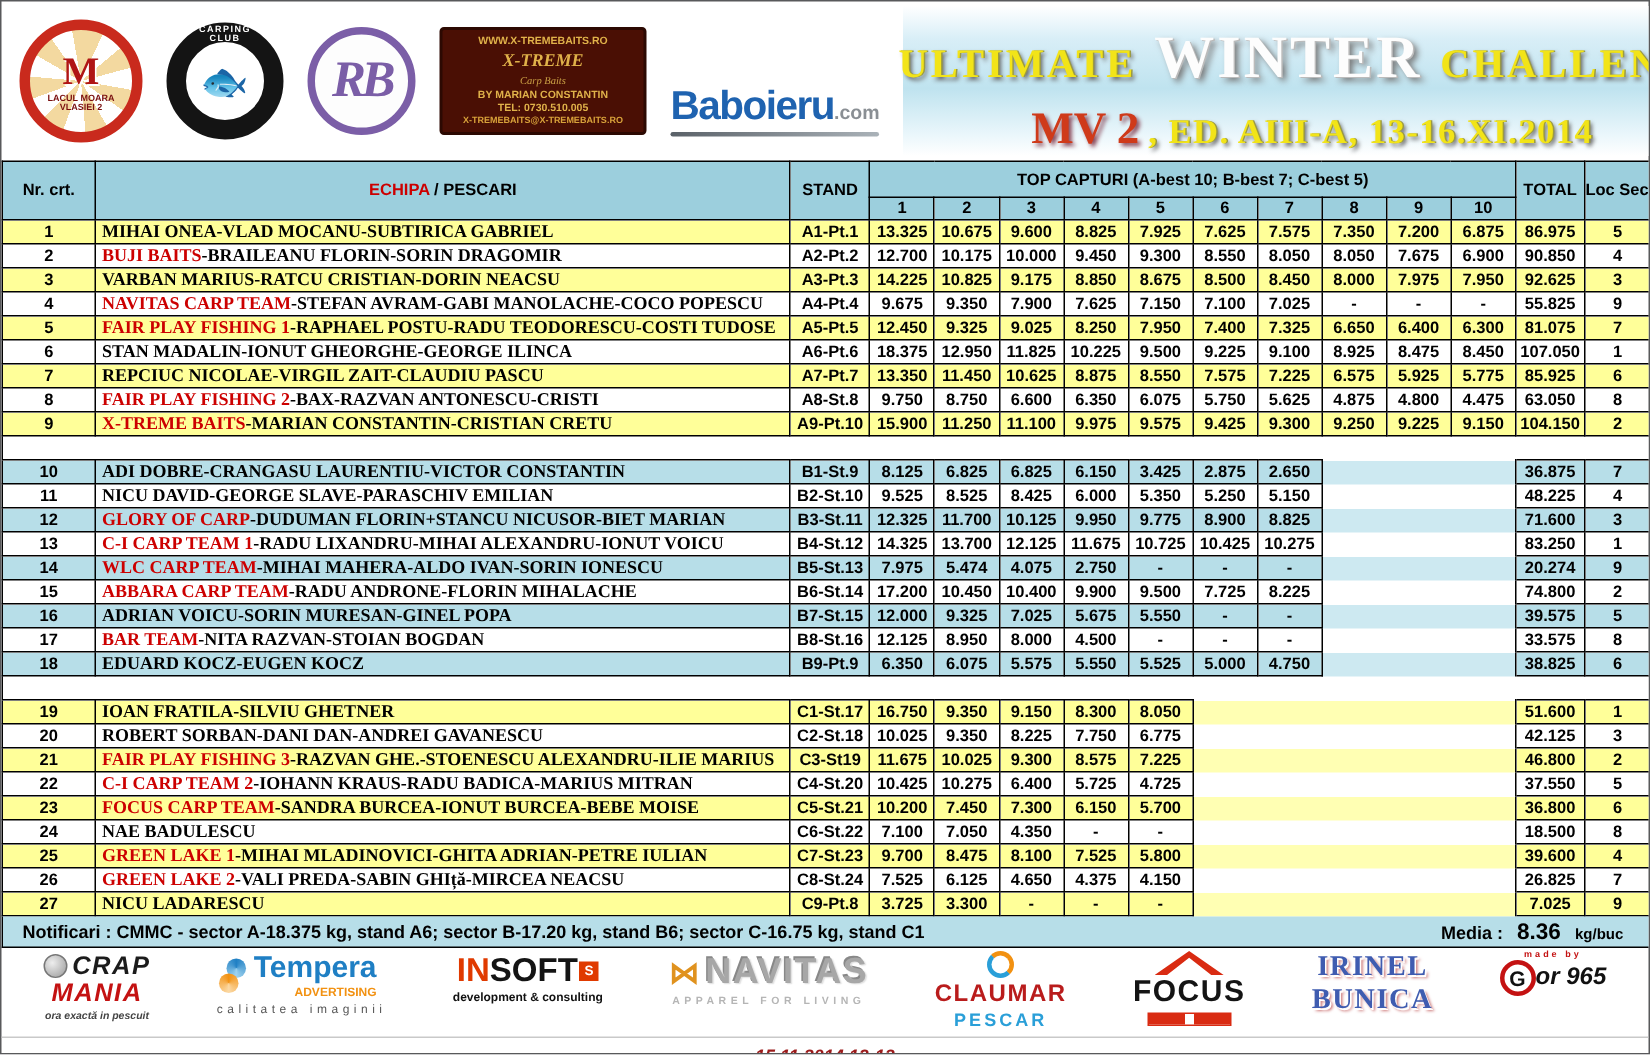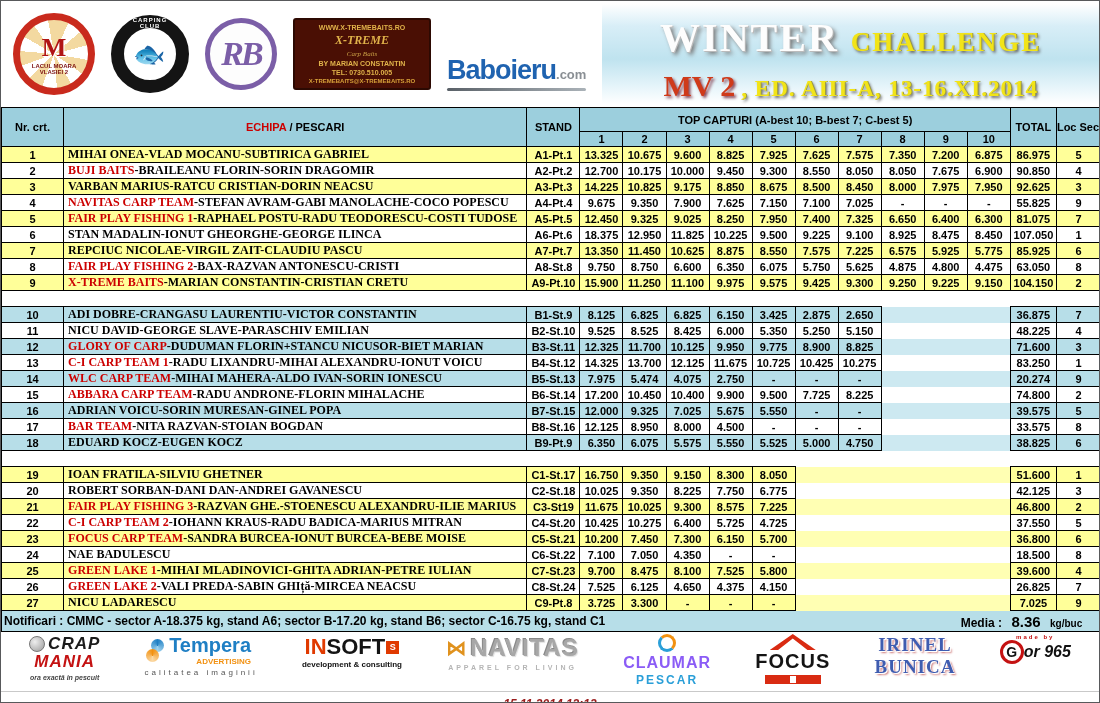--- a/index.html
+++ b/index.html
@@ -57,21 +57,21 @@
   tr.band-yellow td { background:#ffff99; }
   tr.band-blue td { background:#b7dee8; }
   td.merged-cell { border-top:none; border-bottom:none; }
   tr.band-yellow td.merged-cell { background:#ffffb3; }
   tr.band-blue td.merged-cell { background:#cde9f1; }
   tr.gap-row { height:12px; }
   tr.gap-row td { border-top:none; border-bottom:none; border-left:1px solid #000; border-right:1px solid #000; background:#fff; }
 
   
   .notebar { width:1100px; height:21px; background:var(--section-blue); border:1px solid #000; border-top:none;
-      display:flex; align-items:center; padding-left:2px; }
+      display:flex; align-items:center; padding-left:13px; }
   .notebar .note-text { font:bold 12px "Liberation Sans", sans-serif; color:#000; }
   .media-wrap { margin-left:auto; display:flex; align-items:baseline; }
   .media-label { font:bold 12px "Liberation Sans", sans-serif; width:68px; text-align:right; }
   .media-value { font:bold 15px "Liberation Sans", sans-serif; width:48px; text-align:center; }
   .media-unit { font:bold 10px "Liberation Sans", sans-serif; width:50px; text-align:left; }
 
   
   .sponsorband { height:58px; display:flex; align-items:flex-start; justify-content:space-around; padding:0 6px;
       border-bottom:1px solid #c9c9c9; margin-top:2px; }
   .sp { display:flex; flex-direction:column; align-items:center; line-height:1; }
@@ -92,21 +92,21 @@
   .insoft-in { font:bold 22px "Liberation Sans", sans-serif; color:#e03a00; }
   .insoft-soft { font:bold 22px "Liberation Sans", sans-serif; color:#141414; }
   .insoft-sq { width:13px; height:13px; background:#e03a00; color:#fff; font:bold 9px "Liberation Sans", sans-serif;
       display:flex; align-items:center; justify-content:center; margin-left:1px; }
   .insoft-tag { font:bold 8px "Liberation Sans", sans-serif; color:#111; align-self:flex-start; }
   .nav-row { display:flex; align-items:center; gap:4px; }
   .nav-mark { color:#e0921e; font:bold 20px "Liberation Sans", sans-serif; }
   .nav-name { font:bold 24px "Liberation Sans", sans-serif; color:#a7a7a7; text-shadow:1px 1px 1px #ddd, -1px -1px 0 #888; letter-spacing:1px; }
   .nav-tag { font:bold 7px "Liberation Sans", sans-serif; color:#b5b5b5; letter-spacing:3px; margin-top:2px; }
   .clau-ring { width:18px; height:18px; border-radius:50%; border:3px solid #2a9fd8; border-top-color:#f29111; border-right-color:#f29111; }
-  .clau-name { font:bold 16px "Liberation Sans", sans-serif; color:#8b5cf6; letter-spacing:1px; margin-top:2px; }
+  .clau-name { font:bold 16px "Liberation Sans", sans-serif; color:#b91c1c; letter-spacing:1px; margin-top:2px; }
   .clau-sub { font:bold 12px "Liberation Sans", sans-serif; color:#2a9fd8; letter-spacing:2px; margin-top:1px; }
   .focus-roof { width:46px; height:16px; background:#d92b12; clip-path:polygon(0 100%, 50% 0, 100% 100%, 82% 100%, 50% 28%, 18% 100%); }
   .focus-name { font:bold 20px "Liberation Sans", sans-serif; color:#141414; letter-spacing:1px; }
   .focus-brick { width:56px; height:9px; margin-top:2px;
       background:linear-gradient(90deg,#d92b12 0 45%, #fff 45% 55%, #d92b12 55% 100%); border:1px solid #d92b12; }
   .irinel { font:bold 19px "Liberation Serif", serif; color:#3f5cb0; text-shadow:1px 1px 0 #fff, 2px 2px 2px #c77; letter-spacing:1px; text-align:center; }
   .gor { align-items:flex-end; }
   .gor-made { font:bold 6px "Liberation Sans", sans-serif; color:#c41212; letter-spacing:2px; align-self:center; }
   .gor-row { display:flex; align-items:center; }
   .gor-g { width:24px; height:24px; border-radius:50%; border:3px solid #c41212; color:#111;
@@ -139,20 +139,21 @@
       <span class="x4">BY MARIAN CONSTANTIN</span>
       <span class="x5">TEL: 0730.510.005</span>
       <span class="x6">X-TREMEBAITS@X-TREMEBAITS.RO</span>
     </div>
     <div class="baboieru">
       <span class="bab-main">Baboieru</span><span class="bab-suffix">.com</span>
       <div class="bab-rod"></div>
     </div>
     <div class="titleblock">
       <div class="title-l1">
+        <span class="t-yellow">ULTIMATE</span>
         <span class="t-white">WINTER</span>
         <span class="t-yellow">CHALLENGE</span>
       </div>
       <div class="title-l2">
         <span class="t-red">MV 2</span>
         <span class="t-sub">, ED. AIII-A, 13-16.XI.2014</span>
       </div>
     </div>
   </div>
 

